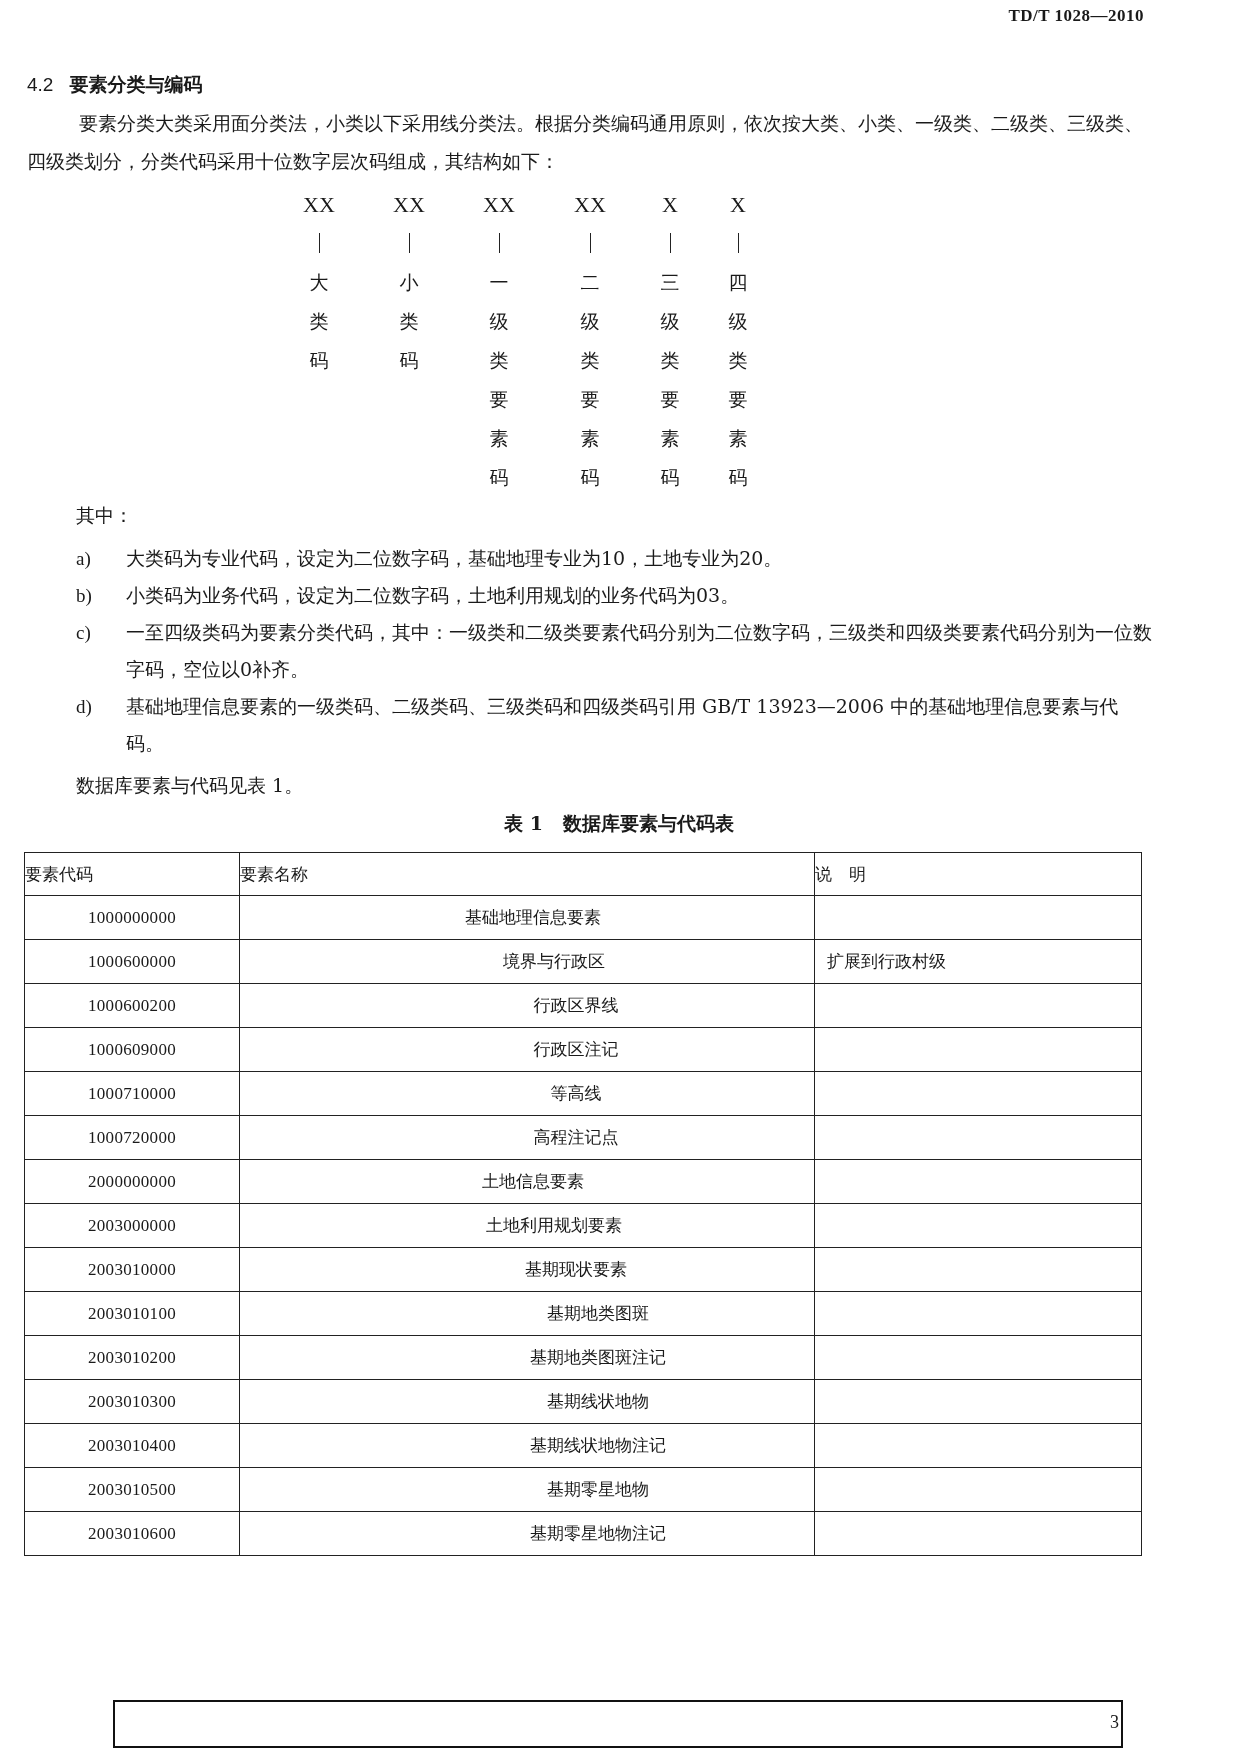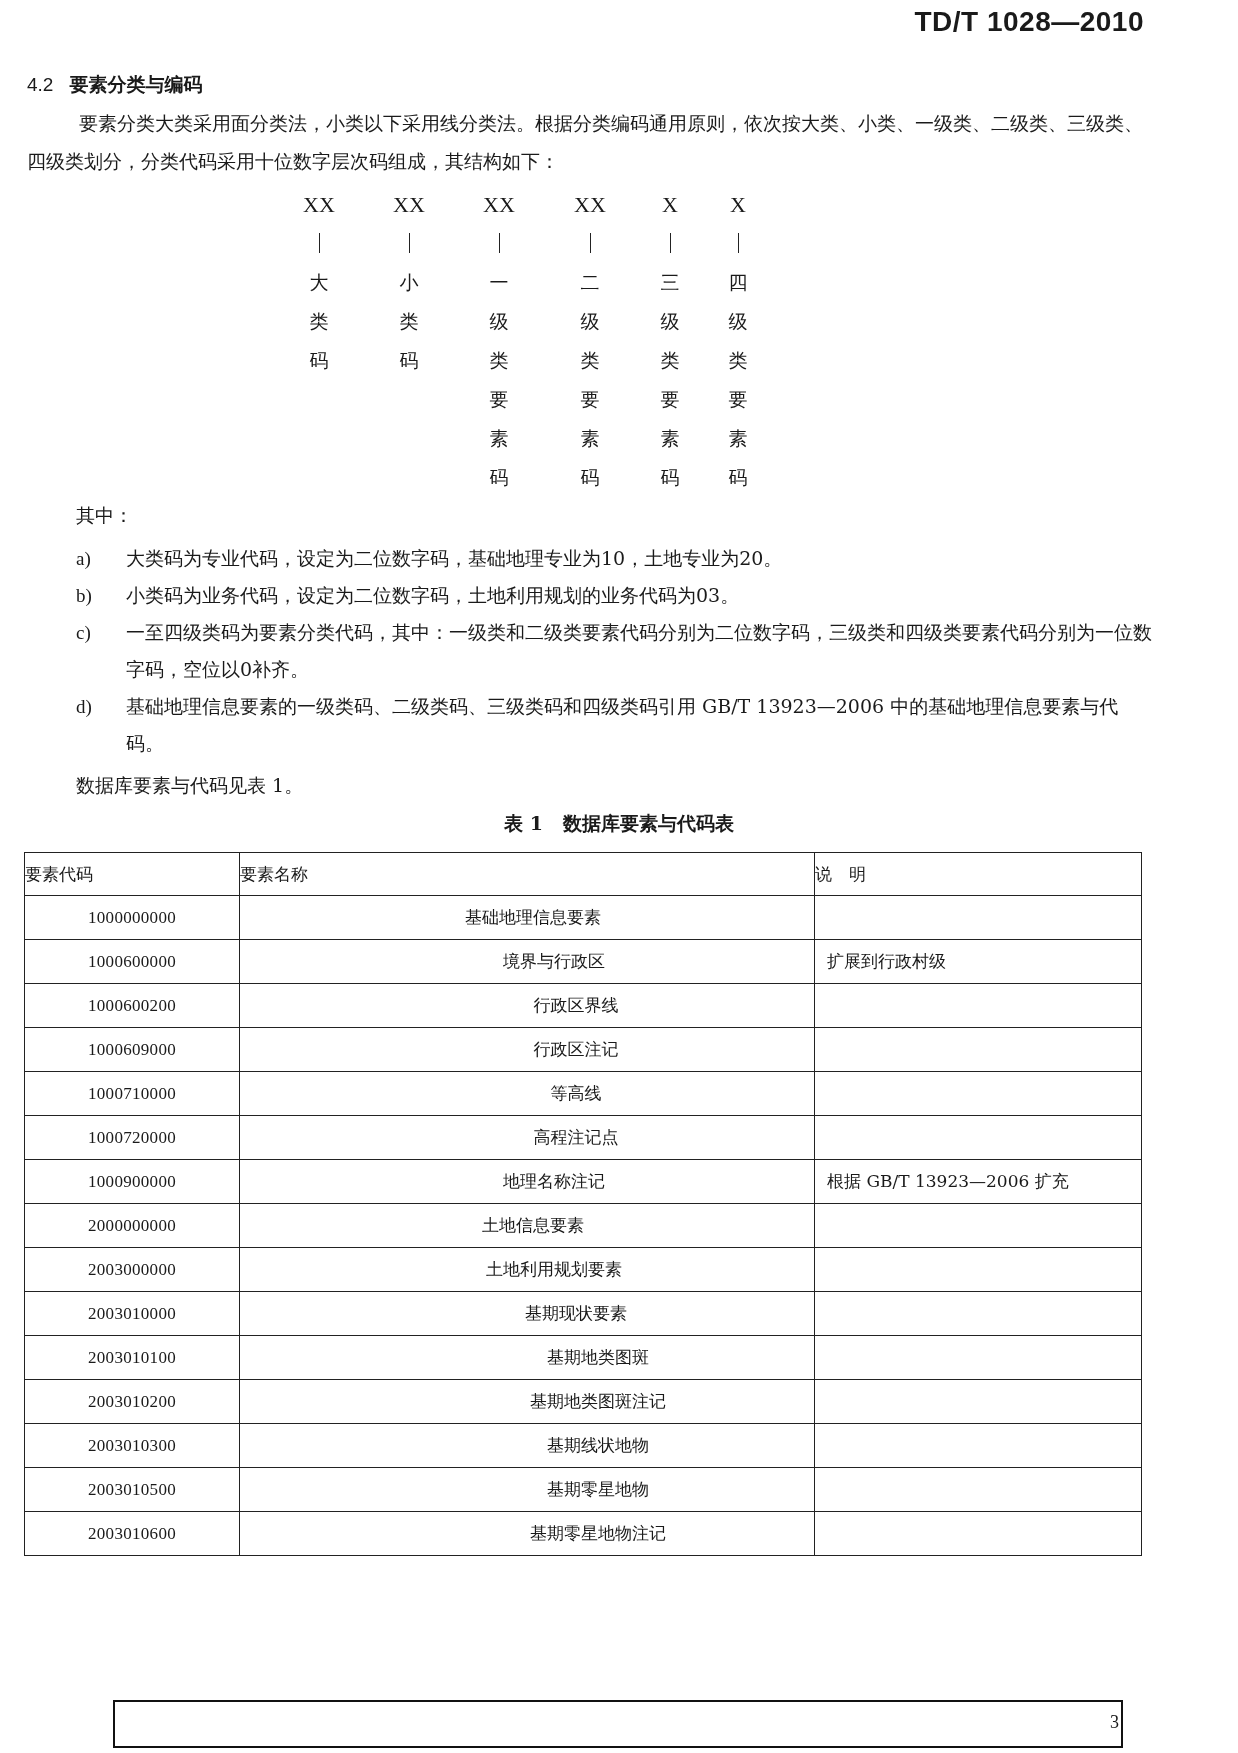--- a/index.html
+++ b/index.html
@@ -2,21 +2,21 @@
 <html><head>
 <meta charset="utf-8">
 <style>
   html, body { margin: 0; padding: 0; background: #ffffff; }
   body {
     width: 1238px; height: 1753px; position: relative; overflow: hidden;
     font-family: "DejaVu Serif", serif; color: #1a1a1a;
   }
   .header-std {
     position: absolute; top: 6px; right: 94px;
-    font-family: Liberation Sans, sans-serif; font-size: 28px; font-weight: bold; letter-spacing: 0.5px;
+    font-family: Liberation Serif, serif; font-size: 17px; font-weight: bold; letter-spacing: 0.5px;
   }
   .section-title {
     position: absolute; top: 72px; left: 27px; font-size: 19px; font-weight: bold;
   }
   .section-title .num { font-family: "Liberation Sans", sans-serif; font-weight: normal; margin-right: 16px; }
   .para {
     position: absolute; left: 27px; width: 1120px; font-size: 19px; line-height: 38px;
   }
   .para.p1 { top: 104px; text-indent: 52px; }
   .struct { position: absolute; top: 187px; left: 0; width: 1238px; height: 310px; }
@@ -201,25 +201,20 @@
         <td class="code">1000710000</td>
         <td class="name"><span class="lvl2">等高线</span></td>
         <td class="note"></td>
       </tr>
       <tr>
         <td class="code">1000720000</td>
         <td class="name"><span class="lvl2">高程注记点</span></td>
         <td class="note"></td>
       </tr>
       <tr>
-        <td class="code">1000900000</td>
-        <td class="name"><span class="lvl1">地理名称注记</span></td>
-        <td class="note">根据 GB/T 13923—2006 扩充</td>
-      </tr>
-      <tr>
         <td class="code">2000000000</td>
         <td class="name"><span class="lvl0">土地信息要素</span></td>
         <td class="note"></td>
       </tr>
       <tr>
         <td class="code">2003000000</td>
         <td class="name"><span class="lvl1">土地利用规划要素</span></td>
         <td class="note"></td>
       </tr>
       <tr>
@@ -233,20 +228,25 @@
         <td class="note"></td>
       </tr>
       <tr>
         <td class="code">2003010200</td>
         <td class="name"><span class="lvl3">基期地类图斑注记</span></td>
         <td class="note"></td>
       </tr>
       <tr>
         <td class="code">2003010300</td>
         <td class="name"><span class="lvl3">基期线状地物</span></td>
+        <td class="note"></td>
+      </tr>
+      <tr>
+        <td class="code">2003010400</td>
+        <td class="name"><span class="lvl3">基期线状地物注记</span></td>
         <td class="note"></td>
       </tr>
       <tr>
         <td class="code">2003010500</td>
         <td class="name"><span class="lvl3">基期零星地物</span></td>
         <td class="note"></td>
       </tr>
       <tr>
         <td class="code">2003010600</td>
         <td class="name"><span class="lvl3">基期零星地物注记</span></td>

